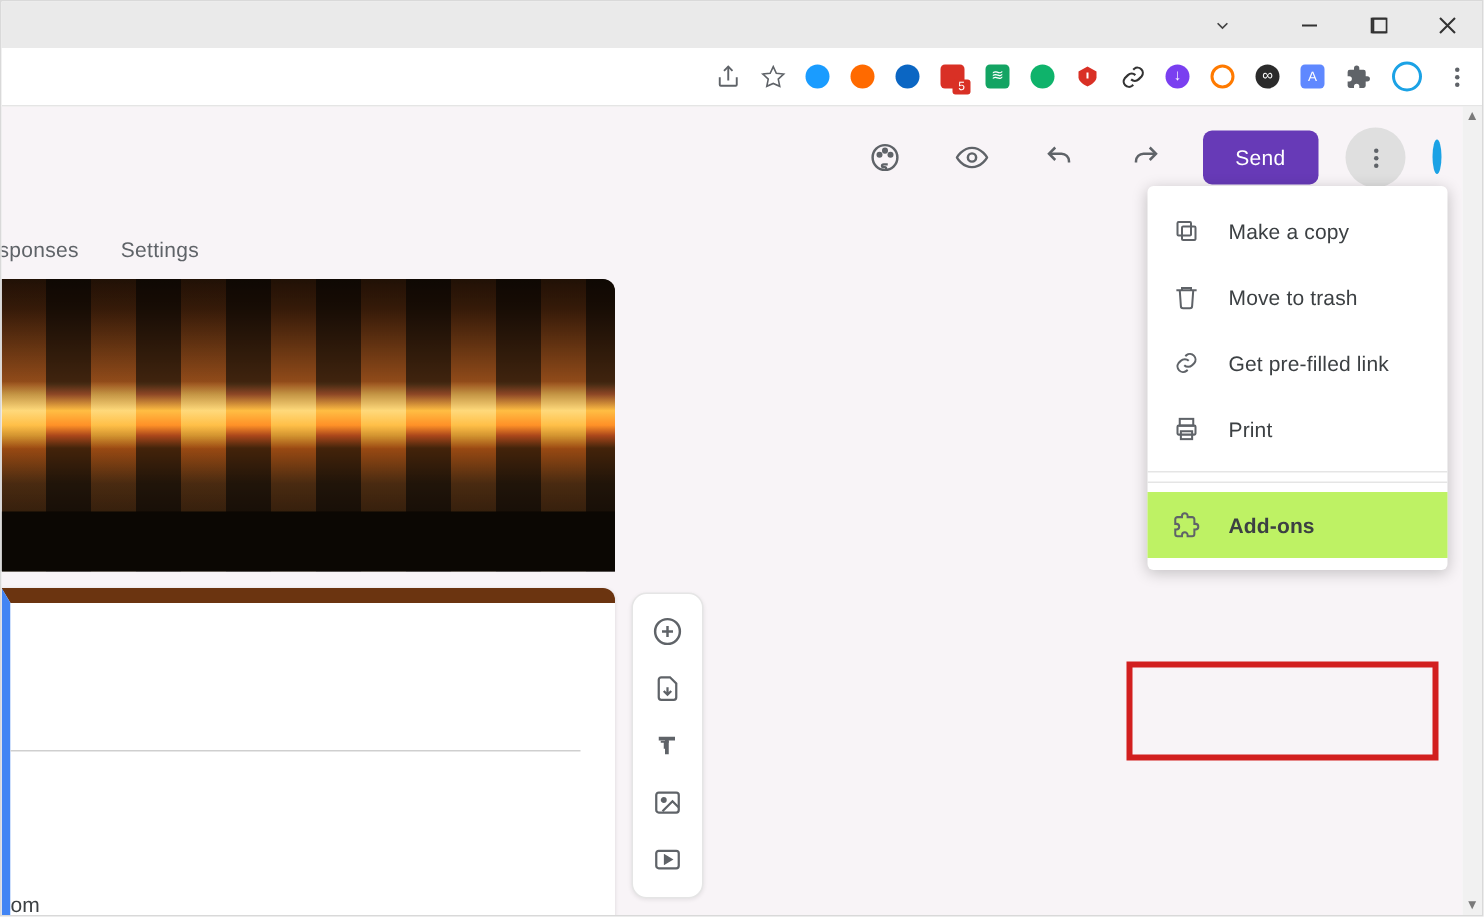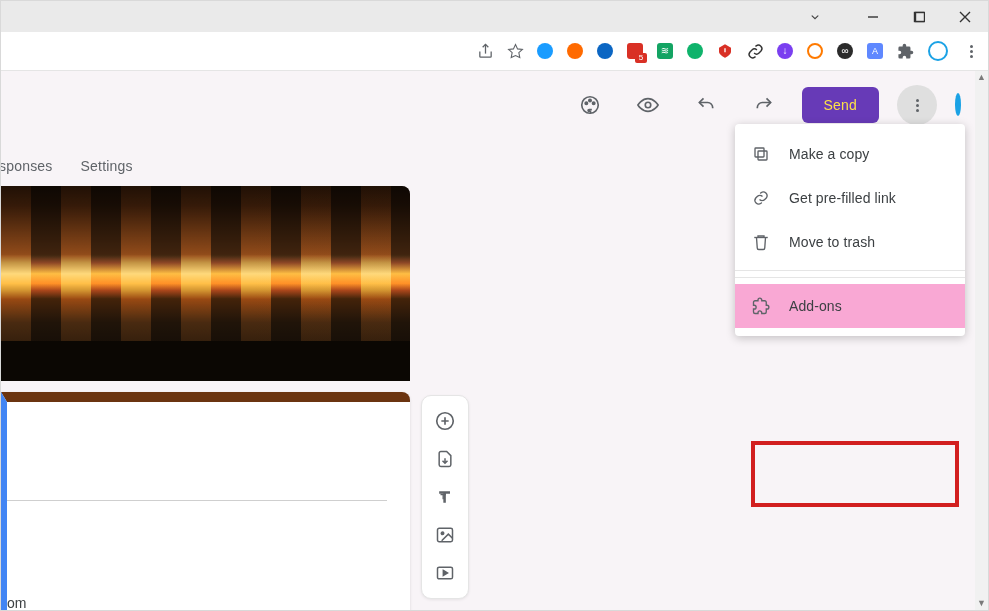--- a/index.html
+++ b/index.html
@@ -91,21 +91,21 @@
     top: 15px; right: 14px;
     display: flex; align-items:center; gap:18px;
     z-index:10;
   }
   .apphdr .ibtn {
     width:40px;height:40px;border-radius:50%;
     display:flex;align-items:center;justify-content:center;
     color:#5f6368;
   }
   .send-btn {
-    background:#673ab7; color:#fde047; border:none;
+    background:#673ab7; color:#ffffff; border:none;
     height:36px; padding:0 22px; border-radius:6px;
     font-size:14px; font-weight:500; letter-spacing:.2px;
   }
   .more-btn {
     width:40px;height:40px;border-radius:50%;
     background:#dfdfdf; color:#5f6368;
     display:flex;align-items:center;justify-content:center;
   }
   .avatar-ring {
     width:30px;height:30px;border-radius:50%;border:3px solid #1ba2e5;box-sizing:border-box;
@@ -186,35 +186,35 @@
   .vtools .vt {
     width:40px;height:34px;display:flex;align-items:center;justify-content:center;
     color:#5f6368;
   }
 
   
   .menu {
     position:absolute;
     top:54px; 
     right:10px;
-    width:230px;
+    width:200px;
     background:#fff;
     border-radius:4px;
     box-shadow:0 2px 10px rgba(0,0,0,.22);
     padding:8px 0;
     z-index:40;
   }
   .menu .mi {
     display:flex; align-items:center;
     gap:18px;
     padding:13px 16px;
     font-size:14px; color:#3c4043;
     letter-spacing:.1px;
   }
-  .menu .mi.selected { background:#f9a8d4; }
+  .menu .mi.selected { background:#bef264;font-weight:bold; }
   .menu .sep { height:1px; background:#e5e5e5; margin:6px 0; }
   .menu .micon { width:20px; display:flex; justify-content:center; color:#5f6368;}
 
   .highlight-box {
     position:absolute;
     border:4px solid #d21f1f;
     pointer-events:none;
     z-index:45;
   }
 
@@ -426,35 +426,45 @@
         <svg width="18" height="18" viewBox="0 0 24 24" fill="none" stroke="#5f6368" stroke-width="1.8">
             <rect x="8" y="8" width="12" height="12" rx="1"></rect>
             <rect x="4" y="4" width="12" height="12" rx="1"></rect>
           </svg>
       </span>
       <span>Make a copy</span>
     </div>
     <div class="mi">
       <span class="micon">
         <svg width="18" height="18" viewBox="0 0 24 24" fill="none" stroke="#5f6368" stroke-width="1.8">
-            <path d="M10 14a5 5 0 007 0l2-2a5 5 0 00-7-7l-1 1"></path>
-            <path d="M14 10a5 5 0 00-7 0l-2 2a5 5 0 007 7l1-1"></path>
-          </svg>
-      </span>
-      <span>Get pre-filled link</span>
-    </div>
-    <div class="mi">
-      <span class="micon">
-        <svg width="18" height="18" viewBox="0 0 24 24" fill="none" stroke="#5f6368" stroke-width="1.8">
             <path d="M3 6h18"></path>
             <path d="M8 6V4h8v2"></path>
             <path d="M6 6l1 14a2 2 0 002 2h6a2 2 0 002-2l1-14"></path>
           </svg>
       </span>
       <span>Move to trash</span>
+    </div>
+    <div class="mi">
+      <span class="micon">
+        <svg width="18" height="18" viewBox="0 0 24 24" fill="none" stroke="#5f6368" stroke-width="1.8">
+            <path d="M10 14a5 5 0 007 0l2-2a5 5 0 00-7-7l-1 1"></path>
+            <path d="M14 10a5 5 0 00-7 0l-2 2a5 5 0 007 7l1-1"></path>
+          </svg>
+      </span>
+      <span>Get pre-filled link</span>
+    </div>
+    <div class="mi">
+      <span class="micon">
+        <svg width="18" height="18" viewBox="0 0 24 24" fill="none" stroke="#5f6368" stroke-width="1.8">
+            <rect x="6" y="3" width="12" height="6"></rect>
+            <rect x="4" y="9" width="16" height="8" rx="1"></rect>
+            <rect x="7" y="14" width="10" height="7"></rect>
+          </svg>
+      </span>
+      <span>Print</span>
     </div>
 
     <div class="sep"></div>
 
 
     <div class="sep"></div>
 
     <div class="mi selected">
       <span class="micon">
         <svg width="18" height="18" viewBox="0 0 24 24" fill="none" stroke="#5f6368" stroke-width="1.8">

